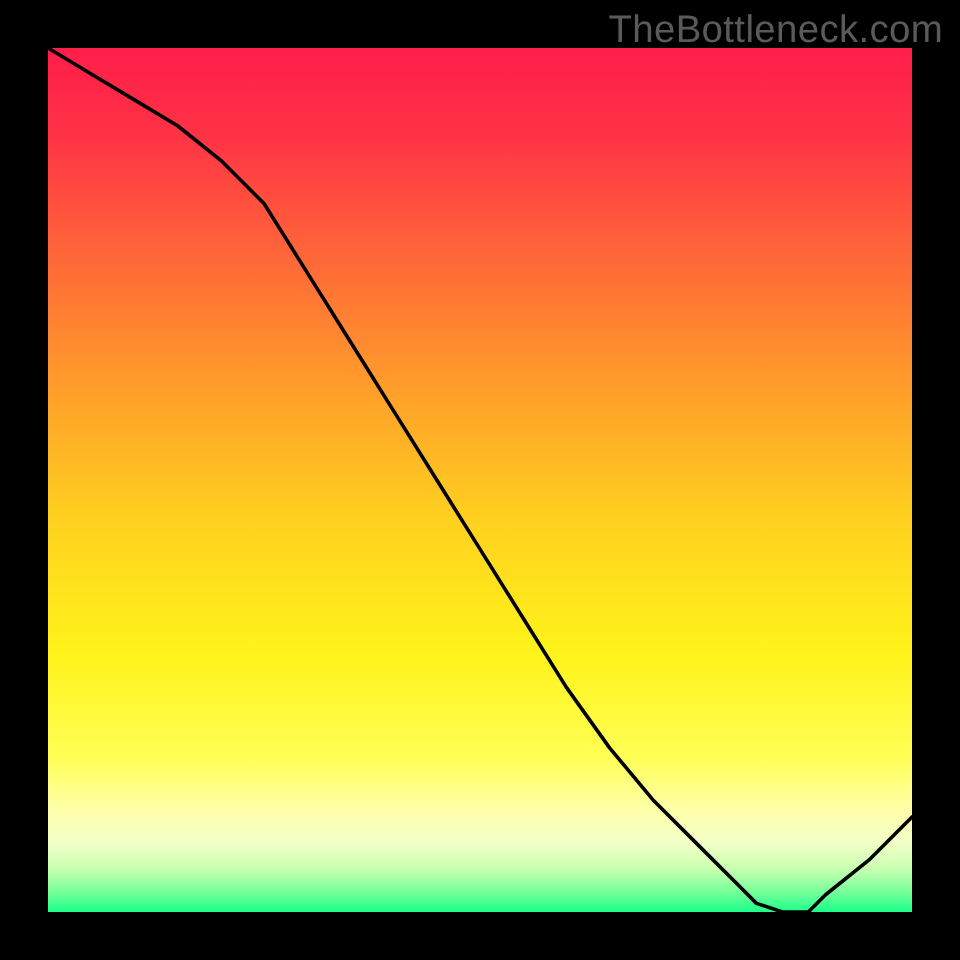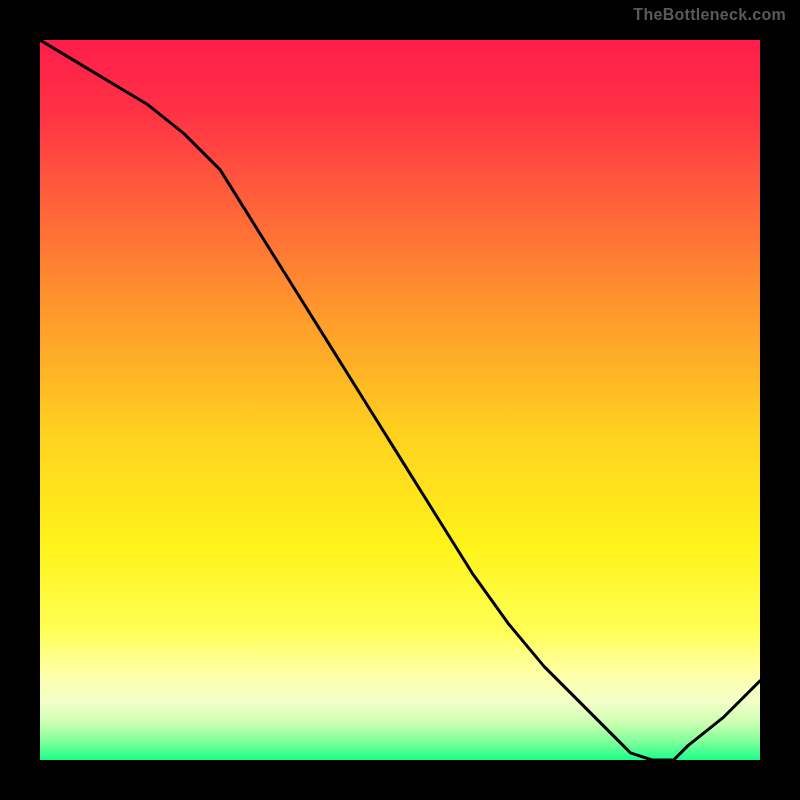--- a/index.html
+++ b/index.html
@@ -9,22 +9,22 @@
     background: #000;
     position: relative;
     font-family: Arial, Helvetica, sans-serif;
     overflow: hidden;
   }
   .attribution {
     position: absolute;
     top: 6px;
     right: 14px;
     color: #5a5a5a;
-    font-size: 16px;
-    font-weight: 700;
+    font-size: 32px;
+    font-weight: 400;
     letter-spacing: 0.3px;
   }
   .plot-frame {
     position: absolute;
     left: 40px;
     top: 40px;
     width: 720px;
     height: 720px;
     background: #000;
   }

